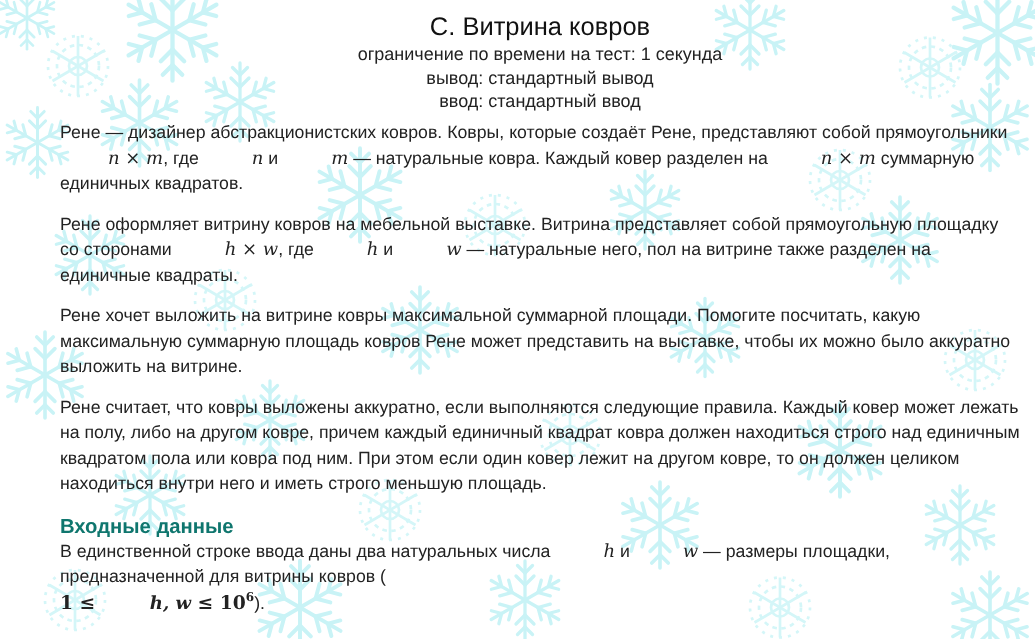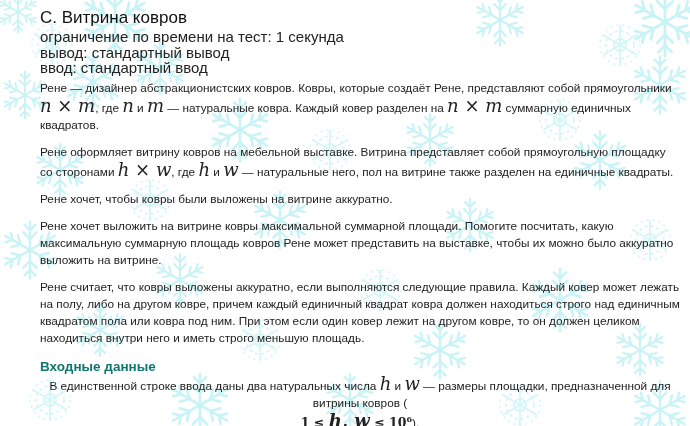--- a/index.html
+++ b/index.html
@@ -5,38 +5,38 @@
   html, body { margin: 0; padding: 0; }
   body {
     width: 690px; height: 426px; overflow: hidden;
     background: #ffffff;
     position: relative;
     font-family: "Liberation Sans", sans-serif;
     color: #222222;
   }
   .bg { position: absolute; inset: 0; z-index: 0; pointer-events: none; }
   .page { position: relative; z-index: 1; padding: 0 10px 0 40px; }
-  .header { text-align: left; }
+  .header { text-align: center; }
   .title {
     font-size: 17px; margin: 0; padding-top: 7px; line-height: 22px;
     font-weight: normal; color: #111;
   }
-  .meta { font-size: 15px; line-height: 15.5px; color: #222; }
+  .meta { font-size: 12px; line-height: 15.5px; color: #222; }
   .meta div { margin: 0; }
   .legend { height: 4px; }
   p {
     font-size: 11.8px; line-height: 17px; margin: 0 0 10px 0;
     padding-right: 0;
   }
-  .m { font-family: "DejaVu Serif", serif; font-style: italic; font-size: 18px; }
+  .m { font-family: "DejaVu Serif", serif; font-style: italic; font-size: 12px; margin-left: 32px; }
   .mr { font-family: "DejaVu Serif", serif; font-size: 12.5px; font-weight: bold; }
   .section-title {
     font-size: 13.5px; font-weight: bold; margin: 12px 0 0 0; line-height: 16px; color:#0f766e;
   }
-  .section p { margin: 0; text-align: center; }
+  .section p { margin: 0; }
   sup { font-size: 8px; line-height: 0; }
 </style>
 </head>
 <body>
 
 <svg class="bg" width="690" height="426" viewBox="0 0 690 426">
   <defs>
     <g id="flake" stroke="#c9f3f6" stroke-width="2.2" fill="none" stroke-linecap="round">
       <g id="arm">
         <line x1="0" y1="0" x2="0" y2="-26"></line>
@@ -106,21 +106,20 @@
   </div>
   <div class="legend"></div>
 
   <div>
     <p>
       <span>Рене — дизайнер абстракционистских ковров. Ковры, которые создаёт Рене, представляют собой прямоугольники </span><span class="m">n × m</span><span>, где </span><span class="m">n</span><span> и </span><span class="m">m</span><span> — натуральные ковра. Каждый ковер разделен на </span><span class="m">n × m</span><span> суммарную единичных квадратов.</span>
     </p>
     <p>
       <span>Рене оформляет витрину ковров на мебельной выставке. Витрина представляет собой прямоугольную площадку со сторонами </span><span class="m">h × w</span><span>, где </span><span class="m">h</span><span> и </span><span class="m">w</span><span> — натуральные него, пол на витрине также разделен на единичные квадраты.</span>
     </p>
-    <p>Рене хочет, чтобы ковры были выложены на витрине аккуратно.</p>
     <p>Рене хочет выложить на витрине ковры максимальной суммарной площади. Помогите посчитать, какую максимальную суммарную площадь ковров Рене может представить на выставке, чтобы их можно было аккуратно выложить на витрине.</p>
     <p>Рене считает, что ковры выложены аккуратно, если выполняются следующие правила. Каждый ковер может лежать на полу, либо на другом ковре, причем каждый единичный квадрат ковра должен находиться строго над единичным квадратом пола или ковра под ним. При этом если один ковер лежит на другом ковре, то он должен целиком находиться внутри него и иметь строго меньшую площадь.</p>
   </div>
 
   <div class="section">
     <div class="section-title">Входные данные</div>
     <p>
       <span>В единственной строке ввода даны два натуральных числа </span><span class="m">h</span><span> и </span><span class="m">w</span><span> — размеры площадки, предназначенной для витрины ковров (</span><br><span class="mr"><span>1 ≤ </span><span class="m">h, w</span><span> ≤ 10</span><sup>6</sup></span><span>).</span>
     </p>
   </div>

